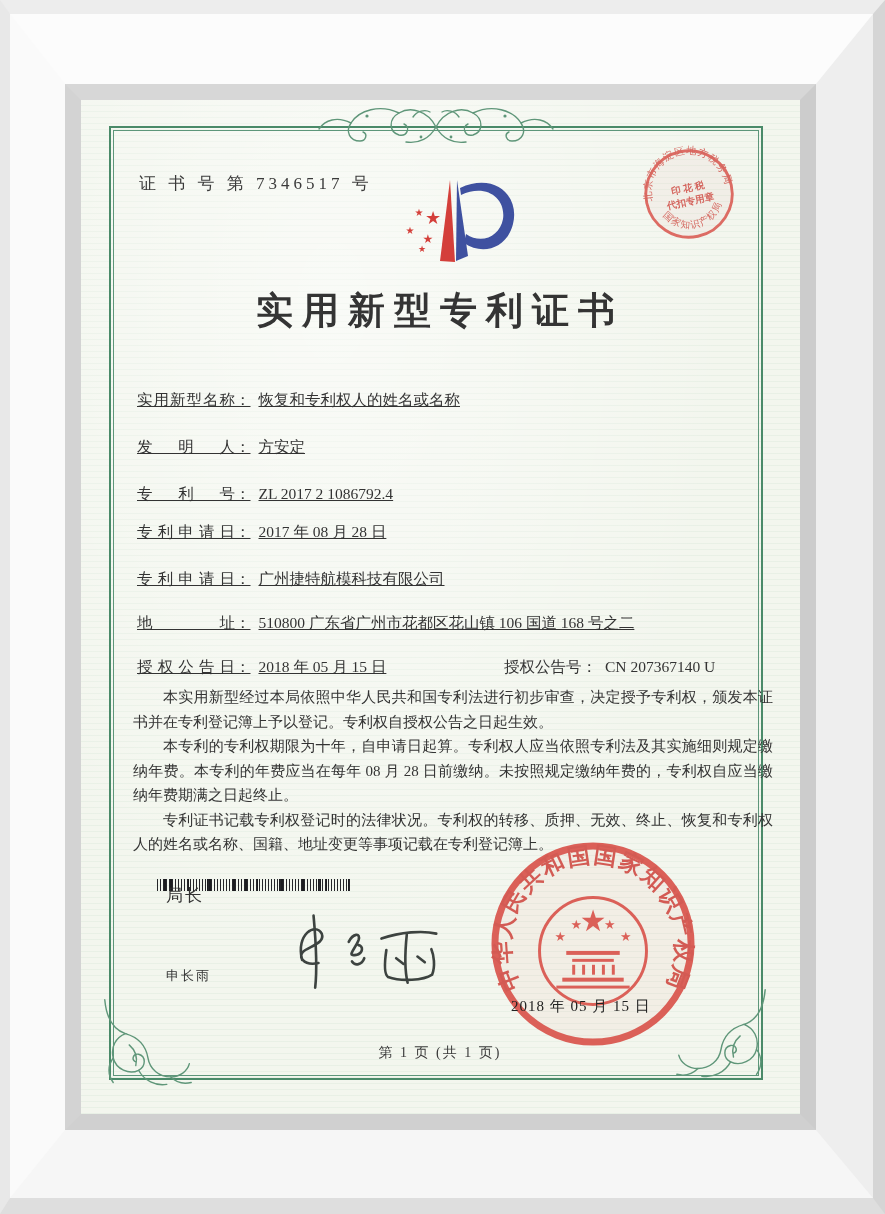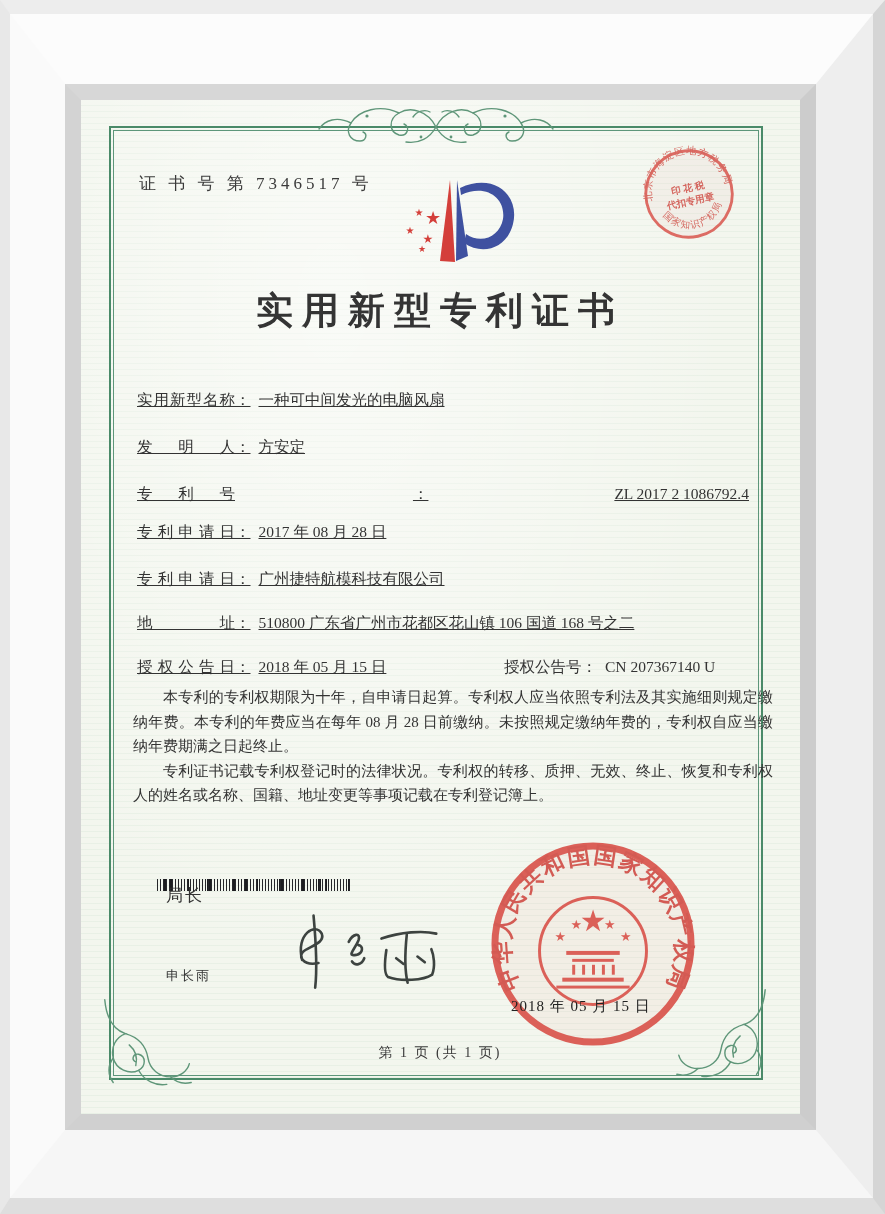--- a/index.html
+++ b/index.html
@@ -40,21 +40,21 @@
   .border-box::after{
     content:""; position:absolute; inset:2px; border:1px solid #5d967a;
   }
   .abs{position:absolute;}
   .cert-no{left:58px; top:72px; font-size:17px; letter-spacing:4px; color:#3a3a3a;}
   .logo{left:300px; top:64px; width:160px; height:135px;}
   .title{left:0; top:186px; width:718px; text-align:center; font-size:37px; font-weight:bold;
          letter-spacing:9px; color:#343434;}
   .fields{left:56px; top:288px; width:612px; font-size:15.5px; line-height:24px; color:#333;text-decoration:underline;}
   .field-row{display:flex; margin-bottom:23px; position:relative;}
-  .field-row.tight{margin-bottom:14px;justify-content:space-between;}
+  .field-row.tight{margin-bottom:14px;}
   .field-row.mid{margin-bottom:20px;}
   .f-label{display:inline-block; width:98px; text-align:justify; text-align-last:justify; flex:none;}
   .f-colon{flex:none; margin-right:8px;}
   .f-value{white-space:nowrap;}
   .f-right{position:absolute; left:367px; top:0; display:flex;}
   .paras{left:52px; top:585px; width:640px; font-size:15px; line-height:24.5px;
          text-align:justify; color:#333;}
   .paras p{margin:0; text-indent:2em;}
   .barcode{
     left:76px; top:779px; width:194px; height:12px;
@@ -151,21 +151,21 @@
             <text x="50" y="47" font-size="10" fill="#cf4d46" text-anchor="middle" font-weight="bold">印 花 税</text>
             <text x="50" y="61" font-size="10" fill="#cf4d46" text-anchor="middle" font-weight="bold">代扣专用章</text>
           </svg>
 
           <div class="abs title">实用新型专利证书</div>
 
           <div class="abs fields">
             <div class="field-row">
               <span class="f-label">实用新型名称</span>
                 <span class="f-colon">：</span>
-              <span class="f-value">一种可中间发光的电脑风扇</span>
+              <span class="f-value">恢复和专利权人的姓名或名称</span>
             </div>
             <div class="field-row">
               <span class="f-label">发明人</span>
                 <span class="f-colon">：</span>
               <span class="f-value">方安定</span>
             </div>
             <div class="field-row tight">
               <span class="f-label">专利号</span>
                 <span class="f-colon">：</span>
               <span class="f-value">ZL 2017 2 1086792.4</span>
@@ -191,20 +191,21 @@
               <span class="f-value">2018 年 05 月 15 日</span>
               <span class="f-right">
                 <span>授权公告号</span>
                   <span class="f-colon">：</span>
                 <span>CN 207367140 U</span>
               </span>
             </div>
           </div>
 
           <div class="abs paras">
+            <p>本实用新型经过本局依照中华人民共和国专利法进行初步审查，决定授予专利权，颁发本证书并在专利登记簿上予以登记。专利权自授权公告之日起生效。</p>
             <p>本专利的专利权期限为十年，自申请日起算。专利权人应当依照专利法及其实施细则规定缴纳年费。本专利的年费应当在每年 08 月 28 日前缴纳。未按照规定缴纳年费的，专利权自应当缴纳年费期满之日起终止。</p>
             <p>专利证书记载专利权登记时的法律状况。专利权的转移、质押、无效、终止、恢复和专利权人的姓名或名称、国籍、地址变更等事项记载在专利登记簿上。</p>
           </div>
 
           <div class="abs barcode"></div>
 
           <div class="abs signer-title">局长</div>
           <div class="abs signer-name">申长雨</div>
 
           <svg class="abs signature" viewBox="0 0 220 100">

